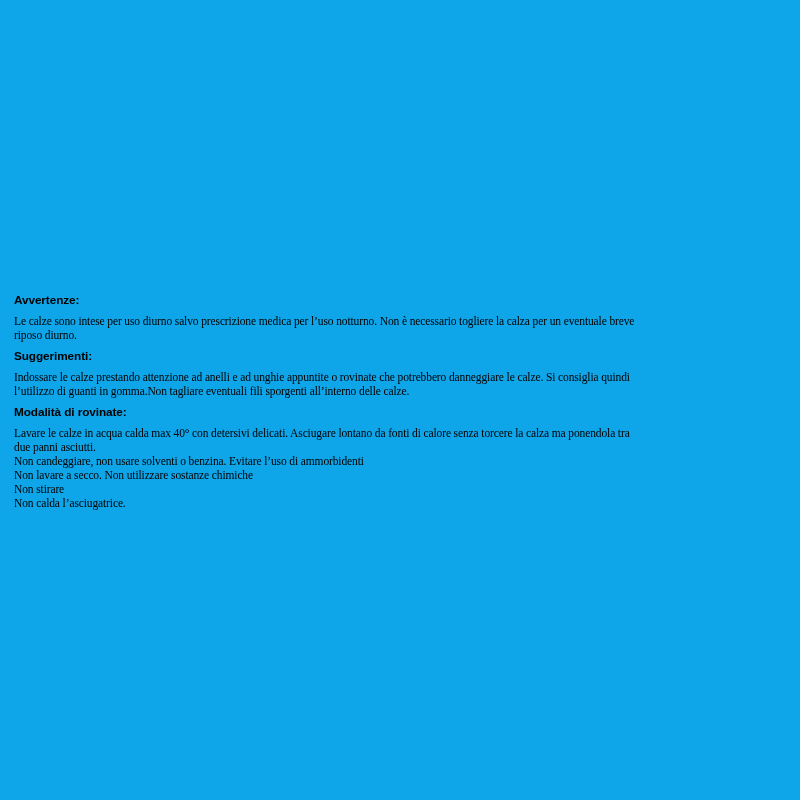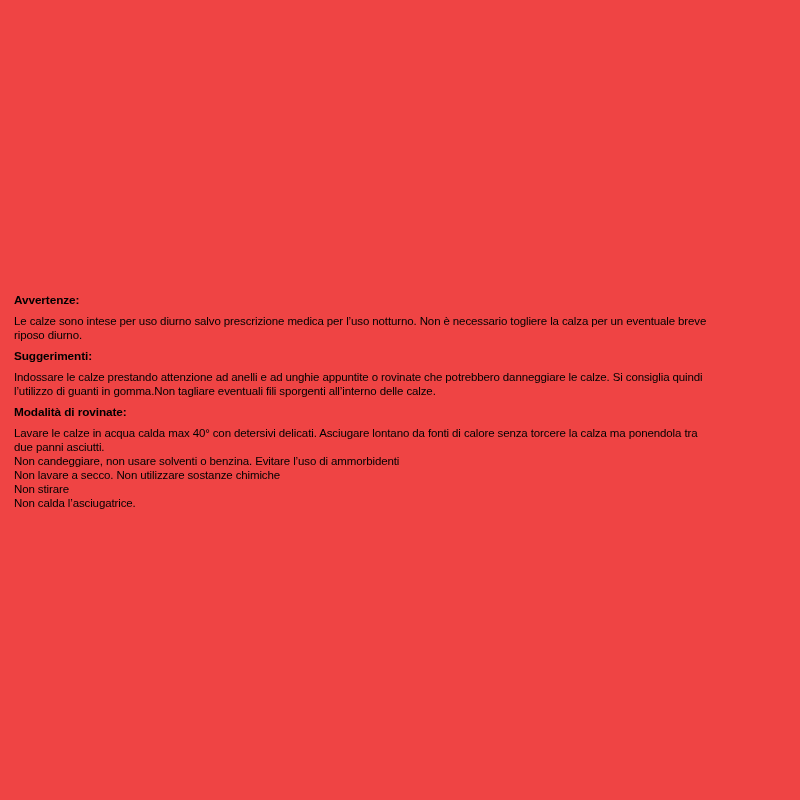--- a/index.html
+++ b/index.html
@@ -4,41 +4,42 @@
 <style>
   html, body {
     margin: 0;
     padding: 0;
     background: #ffffff;
   }
   .page {
     position: relative;
     width: 800px;
     height: 800px;
-    background: #ef4444;
+    background: #0ea5e9;
     overflow: hidden;
     font-family: "Liberation Sans", sans-serif;
     color: #000000;
   }
   .content {
     position: absolute;
     left: 14px;
     top: 293px;
     right: 6px;
   }
   .section-heading {
     font-size: 11.8px;
     font-weight: 700;
     line-height: 14px;
     letter-spacing: -0.1px;
     margin: 0 0 7px 0;
     white-space: nowrap;
   }
   .paragraph {
     margin: 0 0 7px 0;
+    font-family: Liberation Serif, serif;
   }
   .text-line {
     font-size: 11.5px;
     font-weight: 400;
     line-height: 14px;
     letter-spacing: -0.12px;
     white-space: nowrap;
   }
 </style>
 </head>

